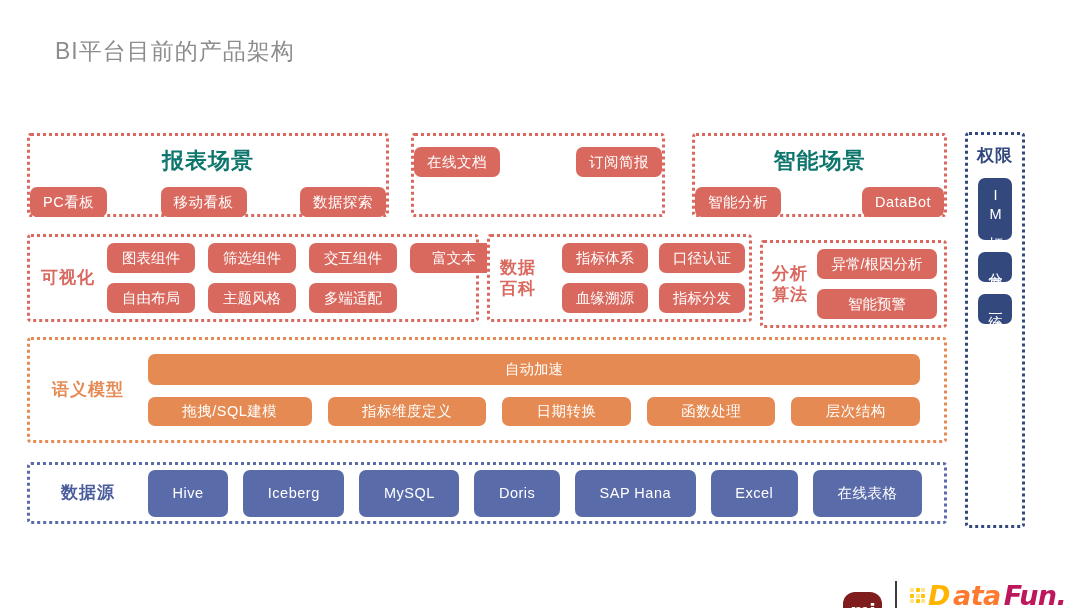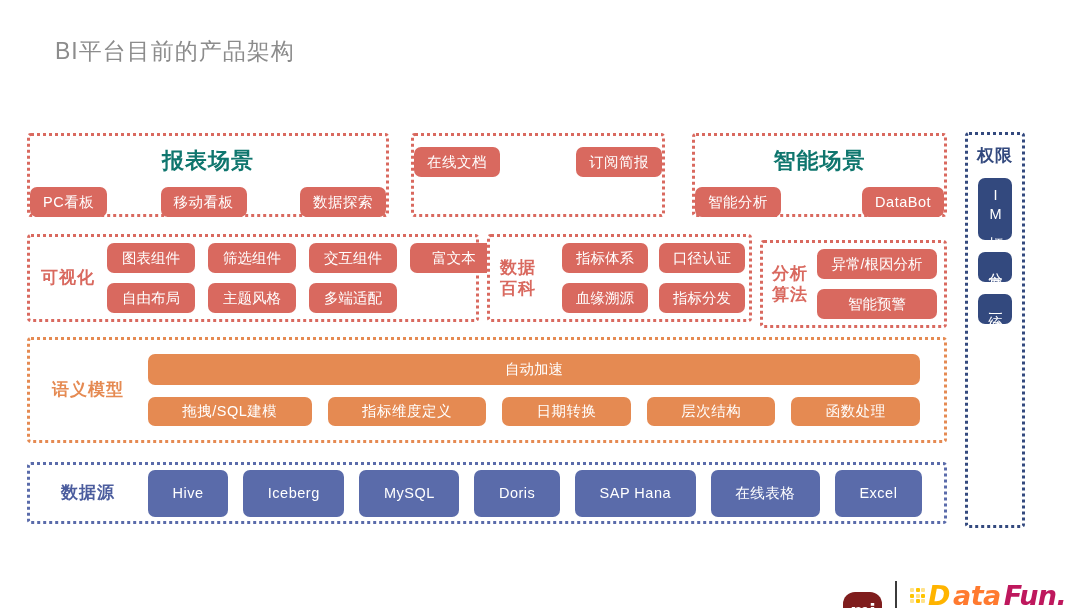--- a/index.html
+++ b/index.html
@@ -328,38 +328,38 @@
 
 <div class="group orange" style="left:27px; top:337px; width:920px; height:106px;">
   <div class="row-flex" style="padding-left:14px; gap:16px;">
     <div class="side-label orange-text" style="width:88px;">语义模型</div>
     <div style="flex:1 1 auto; padding-right:24px;">
       <div class="sem-wide">自动加速</div>
       <div class="sem-row">
         <span class="pill orange">拖拽/SQL建模</span>
         <span class="pill orange">指标维度定义</span>
         <span class="pill orange">日期转换</span>
+        <span class="pill orange">函数处理</span>
         <span class="pill orange">层次结构</span>
-        <span class="pill orange">函数处理</span>
       </div>
     </div>
   </div>
 </div>
 
 <div class="group blue" style="left:27px; top:462px; width:920px; height:62px;">
   <div class="row-flex" style="padding-left:14px; gap:16px;">
     <div class="side-label blue-text" style="width:88px;">数据源</div>
     <div class="ds-row" style="flex:1 1 auto; padding-right:22px;">
       <span class="pill blue">Hive</span>
       <span class="pill blue">Iceberg</span>
       <span class="pill blue">MySQL</span>
       <span class="pill blue">Doris</span>
       <span class="pill blue">SAP Hana</span>
+      <span class="pill blue">Excel</span>
       <span class="pill blue">在线表格</span>
-      <span class="pill blue">Excel</span>
     </div>
   </div>
 </div>
 
 <div class="group navy" style="left:965px; top:132px; width:60px; height:396px;">
   <div class="perm-title">权限</div>
   <div class="perm-stack">
     <span class="vpill">IM打通</span>
     <span class="vpill">分享授权</span>
     <span class="vpill">统一鉴权</span>

